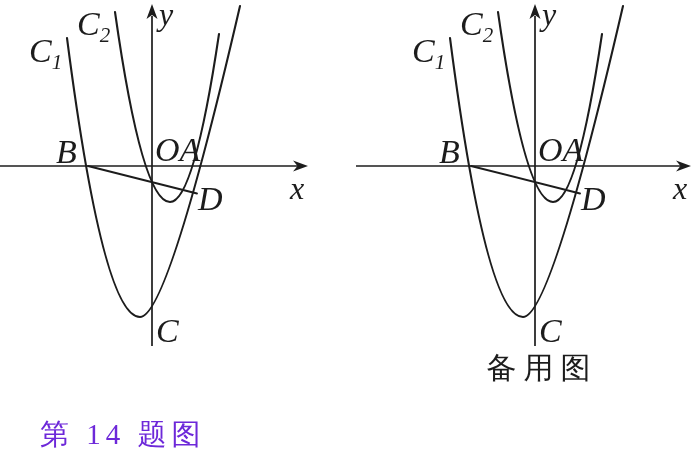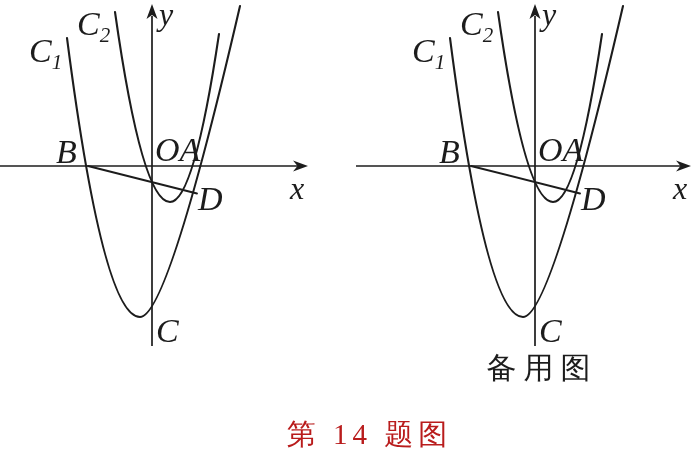--- a/index.html
+++ b/index.html
@@ -35,24 +35,23 @@
     transform: translateX(16px);
     text-align: center;
     font-size: 30px;
     letter-spacing: 7px;
     color: #1c1c1c;
     font-family: "Liberation Serif", "DejaVu Serif", serif;
   }
   .caption {
     position: absolute;
     top: 415px; left: 40px; width: 659px;
-    text-align: center;
     font-size: 29px;
     letter-spacing: 5px;
-    color: #b91c1c;
+    color: #6d28d9;
     font-family: "Liberation Serif", "DejaVu Serif", serif;
   }
 </style>
 </head>
 <body>
 
 <div class="stage">
 
   <div class="panel panel-left">
     <svg width="316" height="400" viewBox="0 0 316 400">

